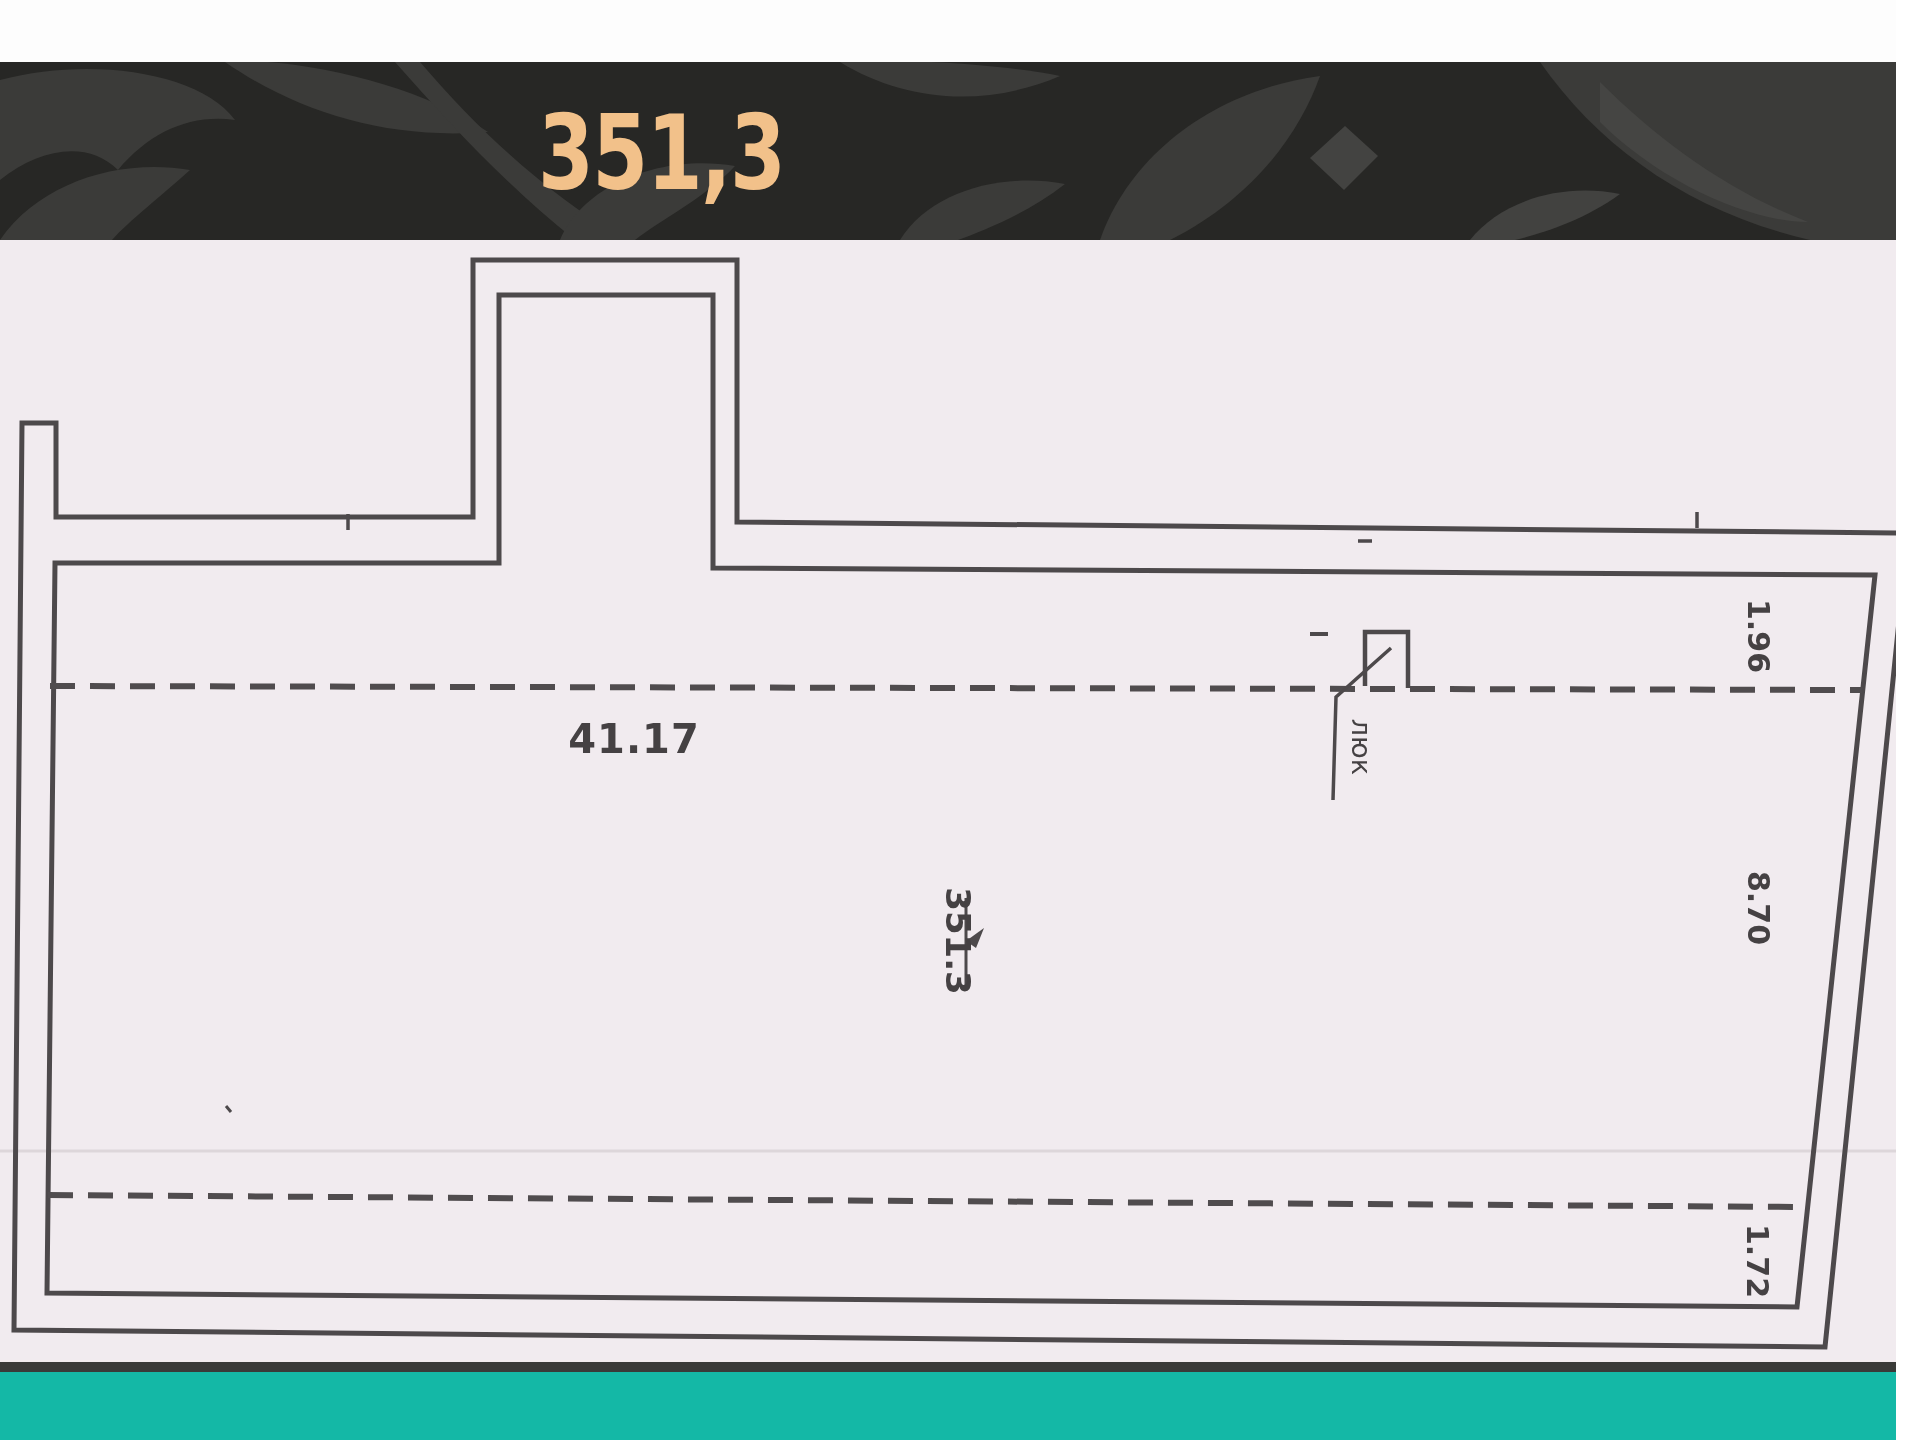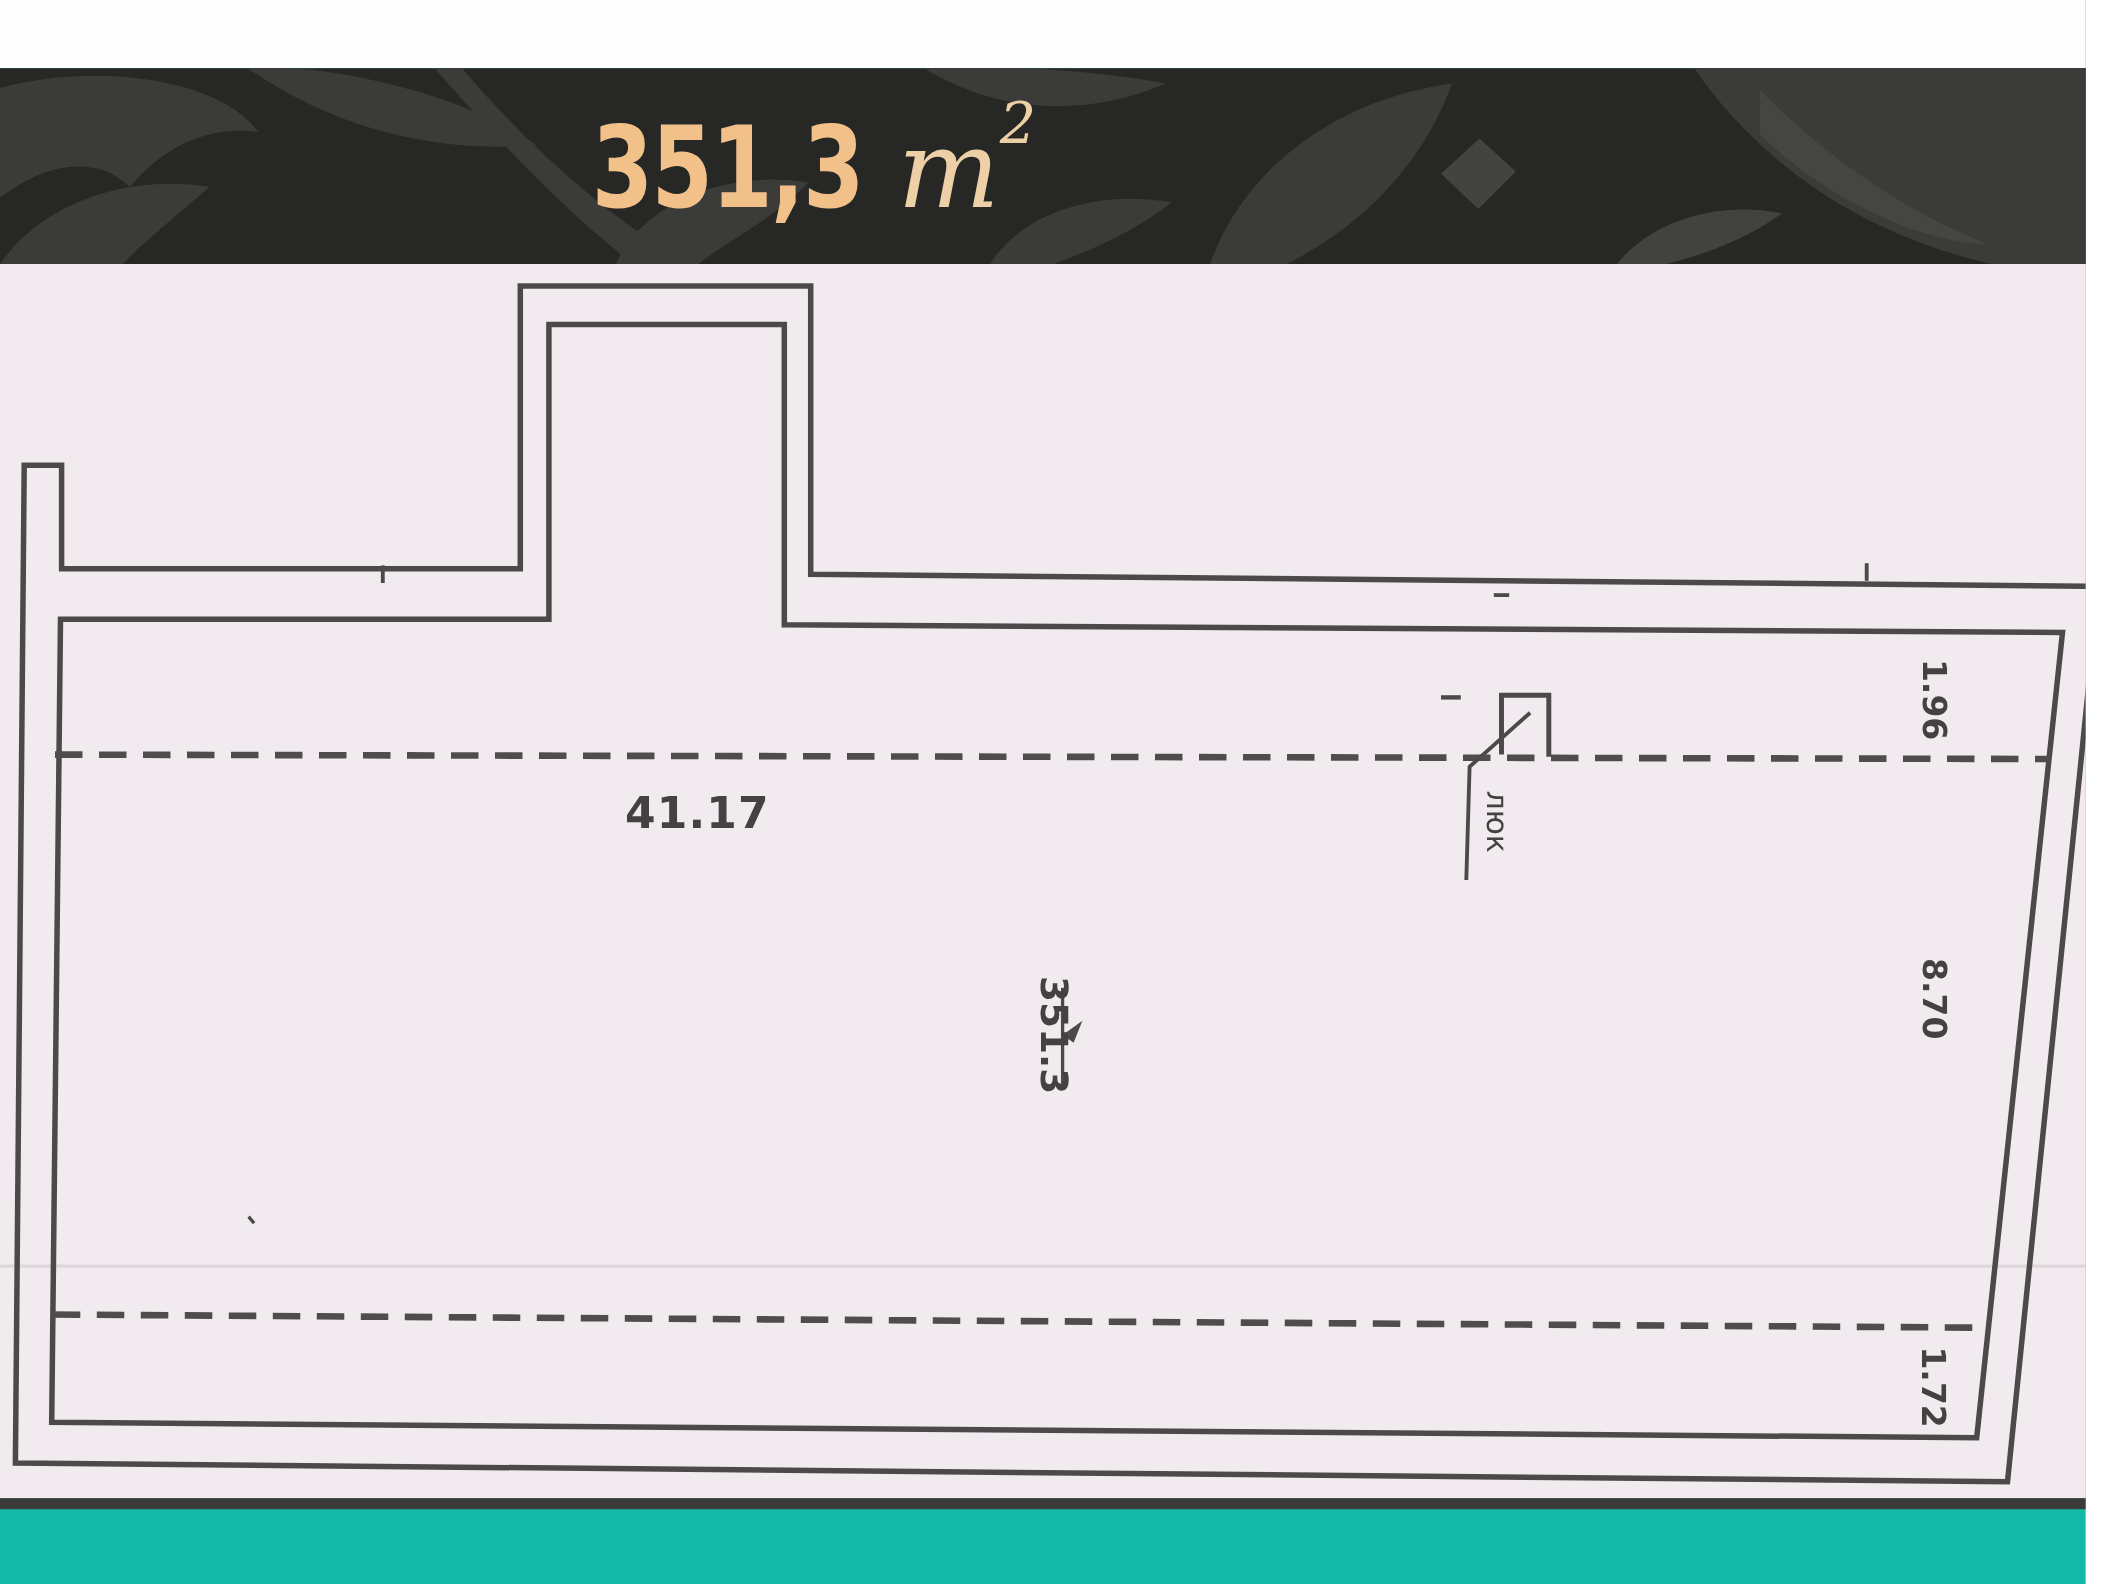--- a/index.html
+++ b/index.html
@@ -38,21 +38,20 @@
         <path d="M900,178 C930,130 1000,110 1065,122 C1030,150 985,168 958,178 Z"></path>
         <path d="M1100,178 C1130,92 1215,28 1320,14 C1300,70 1255,135 1170,178 Z"></path>
         <path d="M1310,96 L1345,64 L1378,94 L1344,128 Z" fill="#434341"></path>
         <path d="M1540,0 C1600,86 1690,150 1810,178 L1920,178 L1920,0 Z"></path>
         <path d="M1600,20 C1660,80 1730,130 1808,160 C1750,160 1660,120 1600,60 Z" fill="#454543"></path>
         <path d="M1470,178 C1500,140 1560,120 1620,132 C1585,158 1540,172 1515,178 Z" fill="#424240"></path>
       </g>
     </svg>
     <div class="area-title">
       <span class="num">351,3</span>
-      <span class="unit"><span>m</span><sup>2</sup></span>
     </div>
   </header>
 
   <div class="plan">
     <svg width="1920" height="1200" viewBox="0 240 1920 1200">
 
       <rect x="0" y="240" width="1920" height="1122" fill="#f1ebef"></rect>
 
       <line x1="0" y1="1151" x2="1920" y2="1151" stroke="#dbd4d8" stroke-width="3" opacity="0.9"></line>
 

